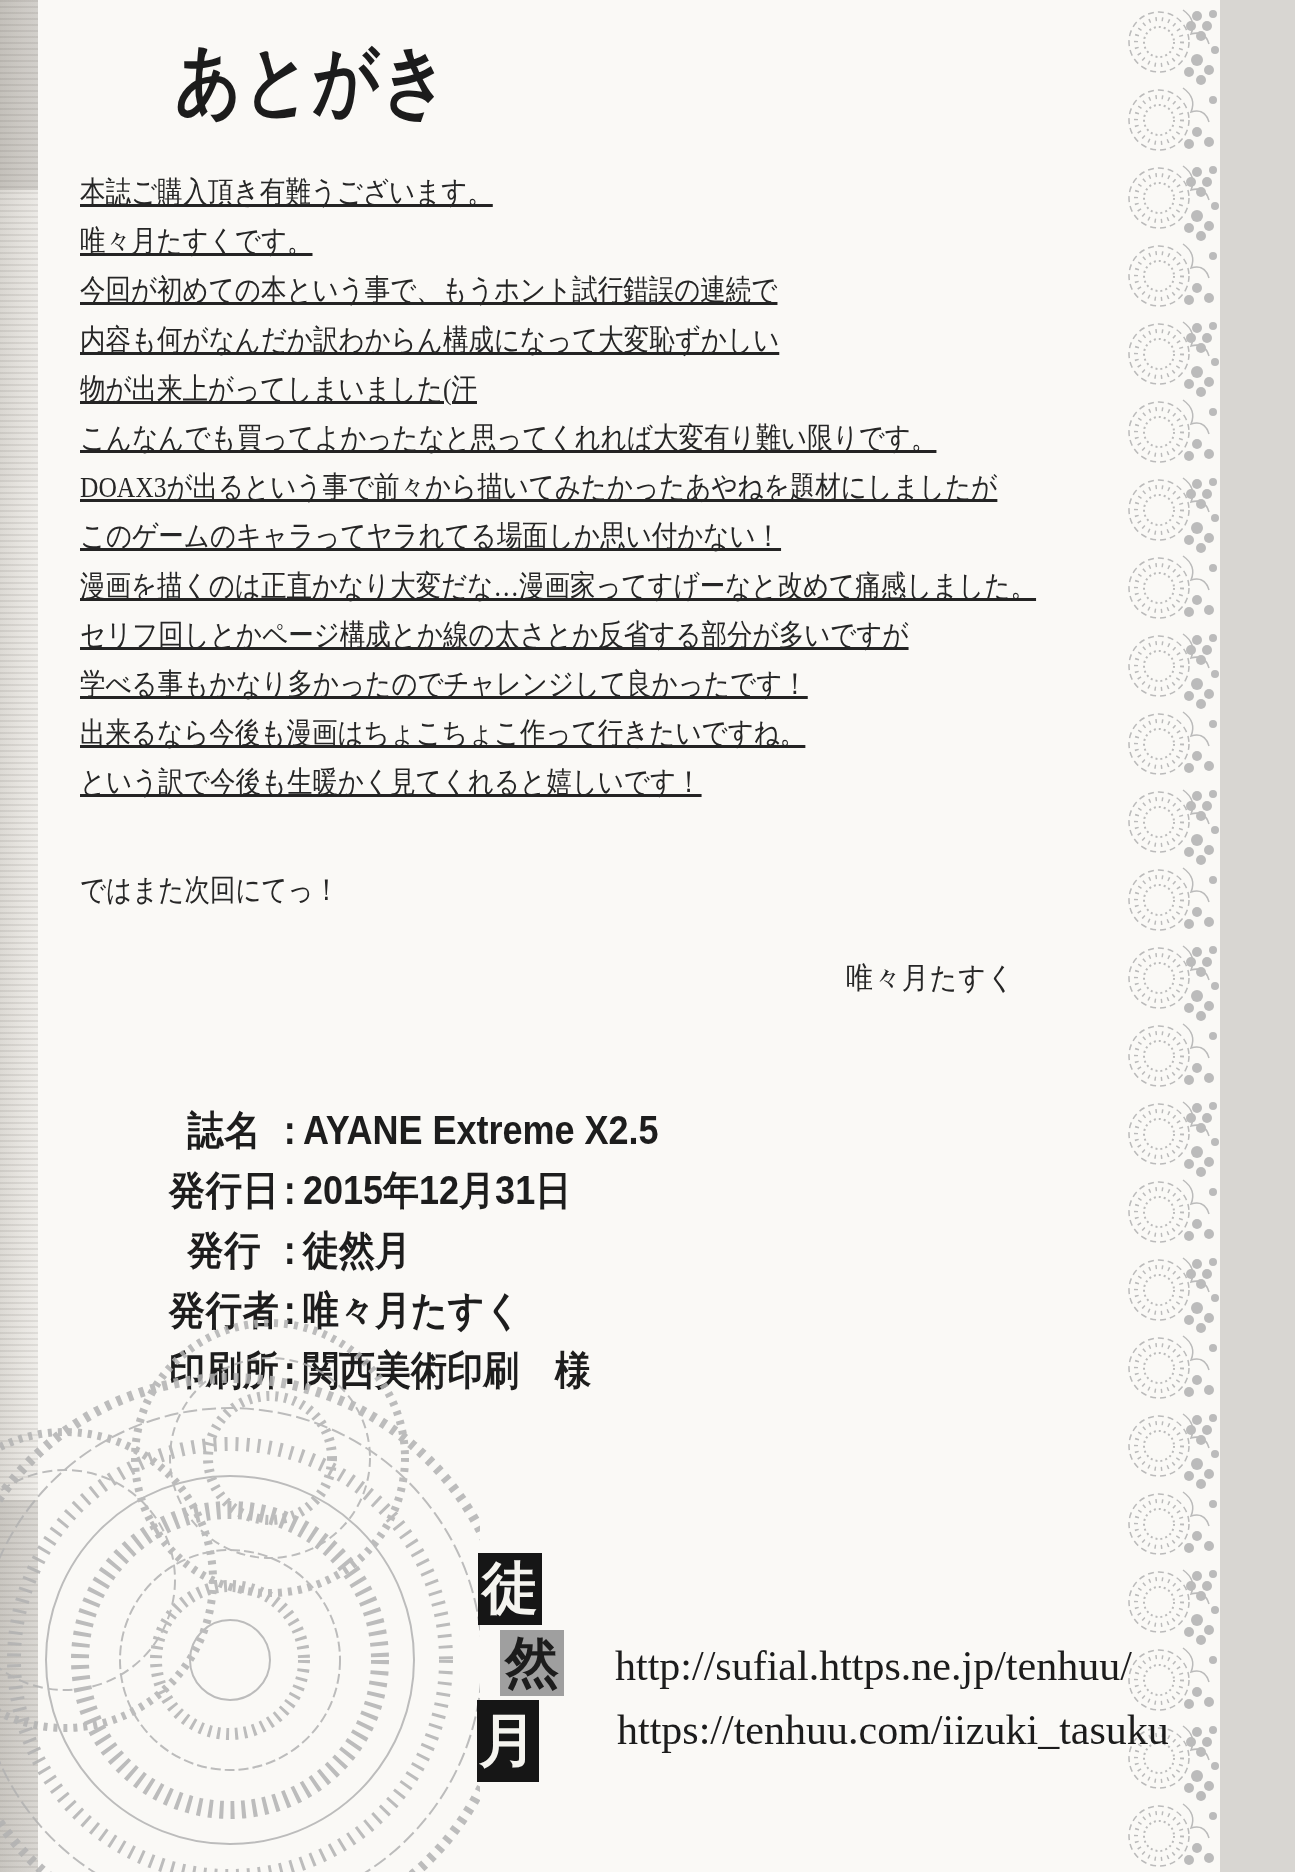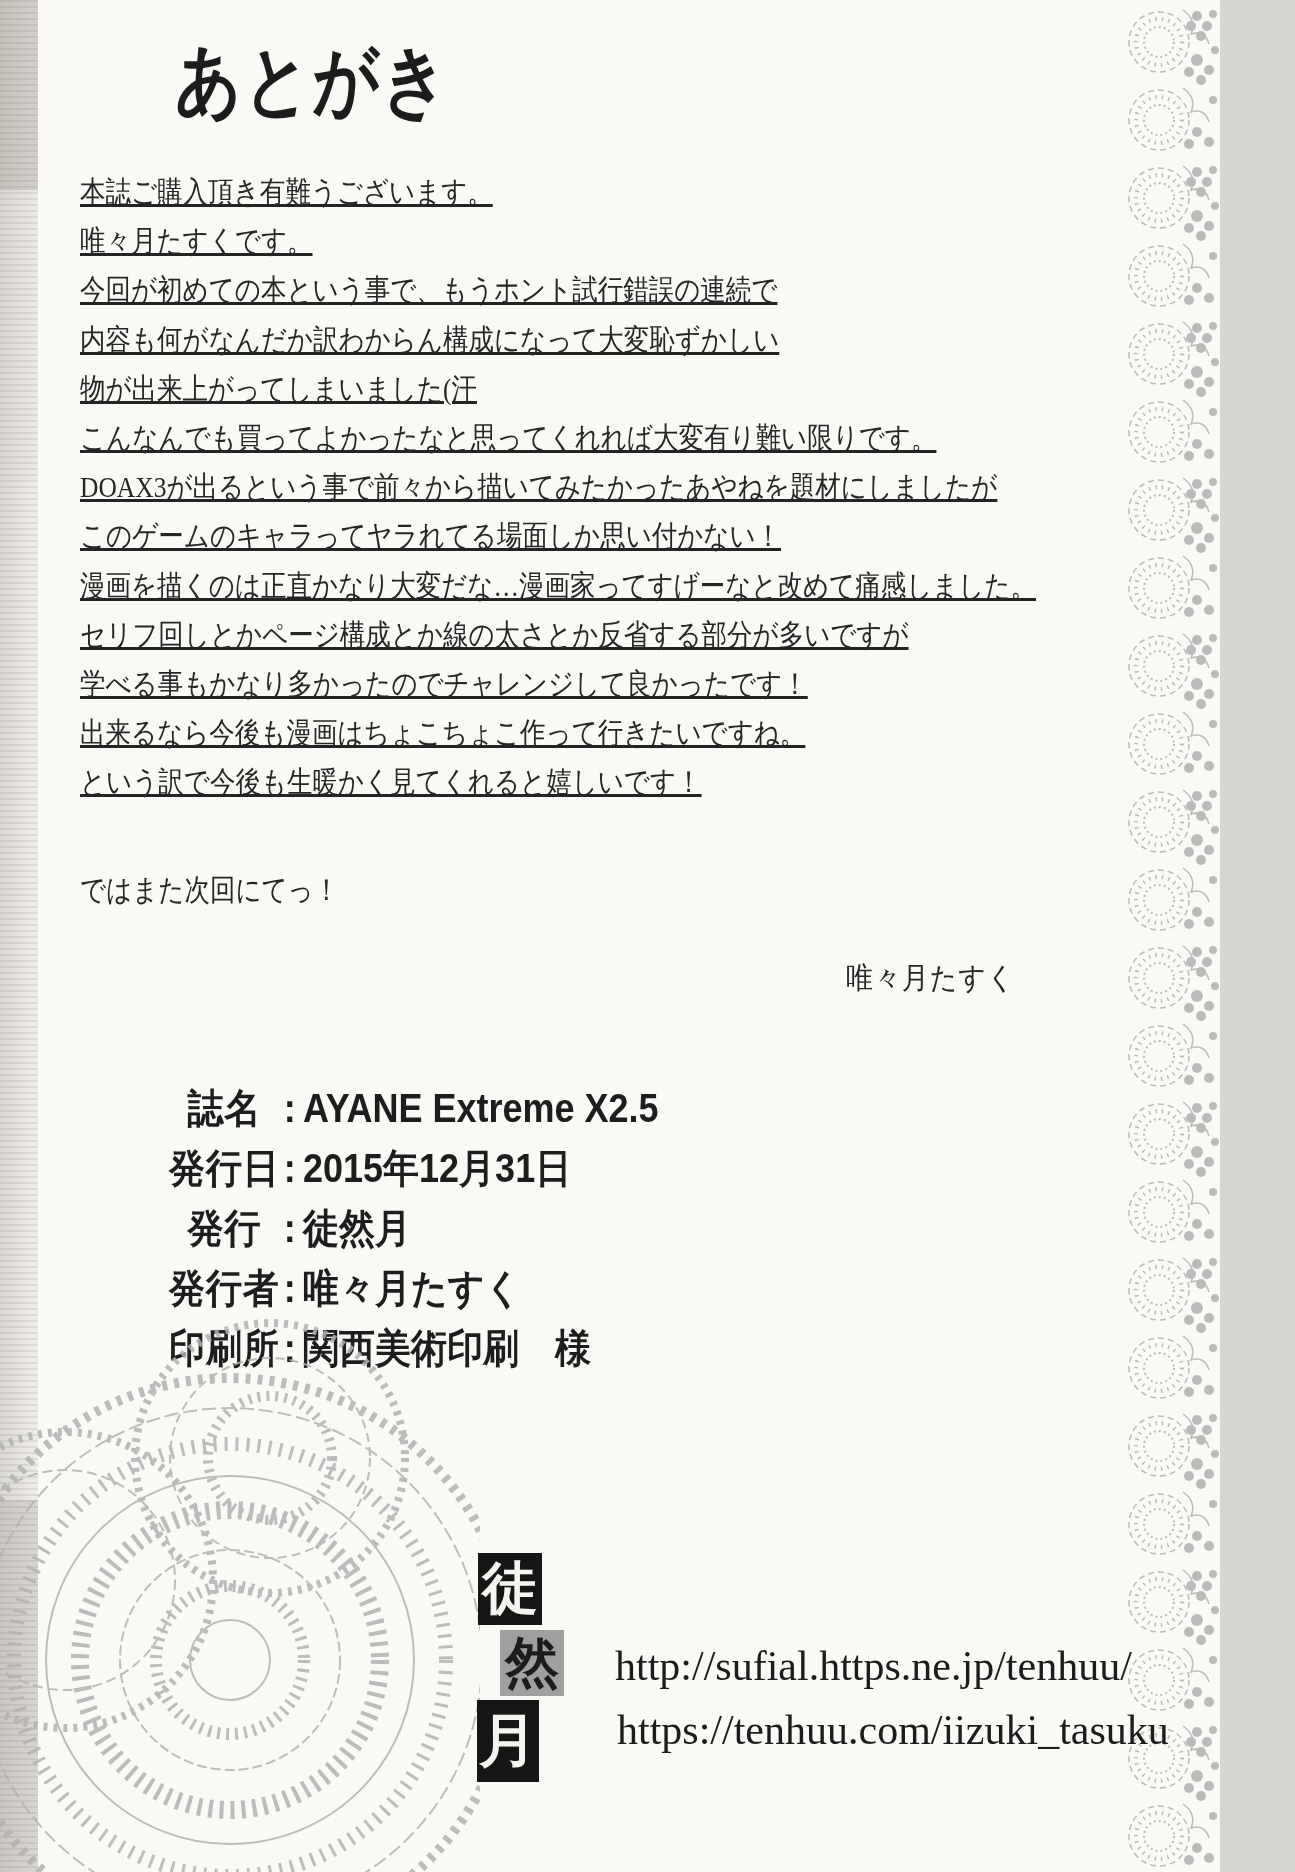--- a/index.html
+++ b/index.html
@@ -30,21 +30,21 @@
   .aft-line{
     height:49.2px;display:flex;align-items:center;
     font-size:30px;white-space:nowrap;
     transform:scaleX(.85);transform-origin:left center;color:#262626;
   }
   .closing{position:absolute;left:80px;top:870px;font-size:30px;white-space:nowrap;
     transform:scaleX(.85);transform-origin:left center;color:#262626;}
   .signature{position:absolute;left:846px;top:958px;font-size:30px;letter-spacing:1px;
     transform:scaleX(.9);transform-origin:left center;white-space:nowrap;color:#262626;}
   
-  .colophon{position:absolute;left:165px;top:1078px;
+  .colophon{position:absolute;left:165px;top:1100px;
     font-family:"Liberation Sans","DejaVu Sans",sans-serif;font-weight:bold;color:#1d1d1d;}
   .col-row{height:60px;display:flex;align-items:center;font-size:40px;white-space:nowrap;
     transform:scaleX(.9);transform-origin:left center;}
   .col-label{display:inline-block;width:132px;letter-spacing:1px;}
   .col-sep{margin-right:8px;}
   
   .notices{position:absolute;left:118px;top:1388px;z-index:3;}
   .notice-line{height:53px;display:flex;align-items:center;font-size:31px;white-space:nowrap;
     transform:scaleX(.85);transform-origin:left center;color:#2a2a2a;}
   

